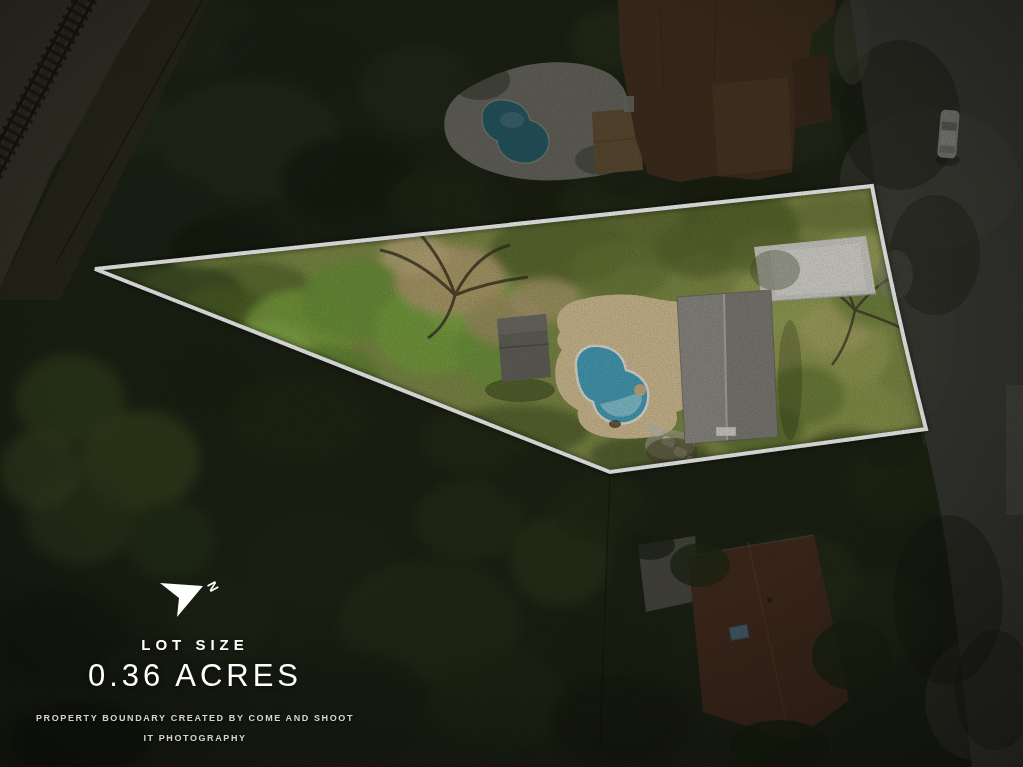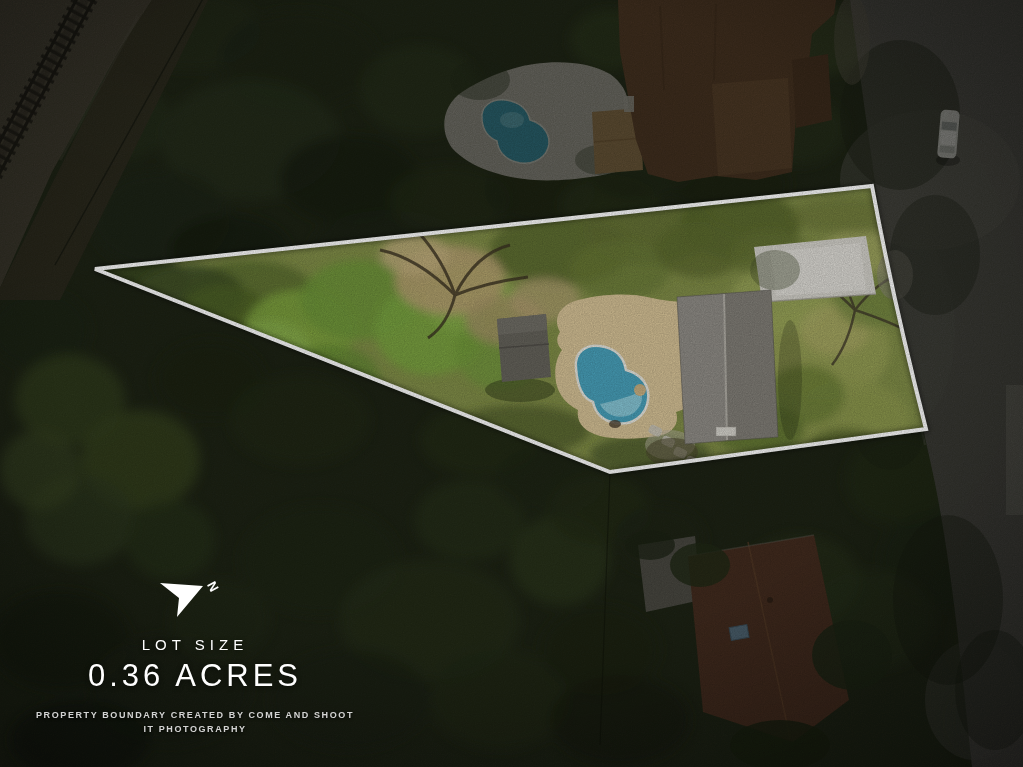--- a/index.html
+++ b/index.html
@@ -5,30 +5,30 @@
   html,body{margin:0;padding:0;background:#111;}
   .stage{
     position:relative;width:1023px;height:767px;overflow:hidden;
     background:#242b1c;font-family:"Liberation Sans", sans-serif;
     -webkit-user-select:none;user-select:none;
   }
   .scene{position:absolute;inset:0;display:block;}
   .hud{position:absolute;left:30px;top:570px;width:330px;text-align:center;color:#fff;}
   .north{position:absolute;left:118px;top:2px;width:100px;height:54px;}
   .lot-label{
-    margin-top:66px;font-size:15px;font-weight:400;letter-spacing:5px;
+    margin-top:66px;font-size:15px;font-weight:700;letter-spacing:5px;
     text-shadow:0 1px 4px rgba(0,0,0,.55);
   }
   .lot-value{
     margin-top:5px;font-size:31px;font-weight:400;letter-spacing:4px;
     text-shadow:0 1px 5px rgba(0,0,0,.55);white-space:nowrap;
   }
   .disclaimer{
     margin-top:14px;font-size:9px;font-weight:600;letter-spacing:1.6px;
-    line-height:14px;color:rgba(255,255,255,.82);
+    line-height:20px;color:rgba(255,255,255,.82);
     text-shadow:0 1px 3px rgba(0,0,0,.6);
   }
 </style>
 </head>
 <body>
 
 <div class="stage">
 
 <svg class="scene" viewBox="0 0 1023 767" aria-hidden="true">
   <defs>

